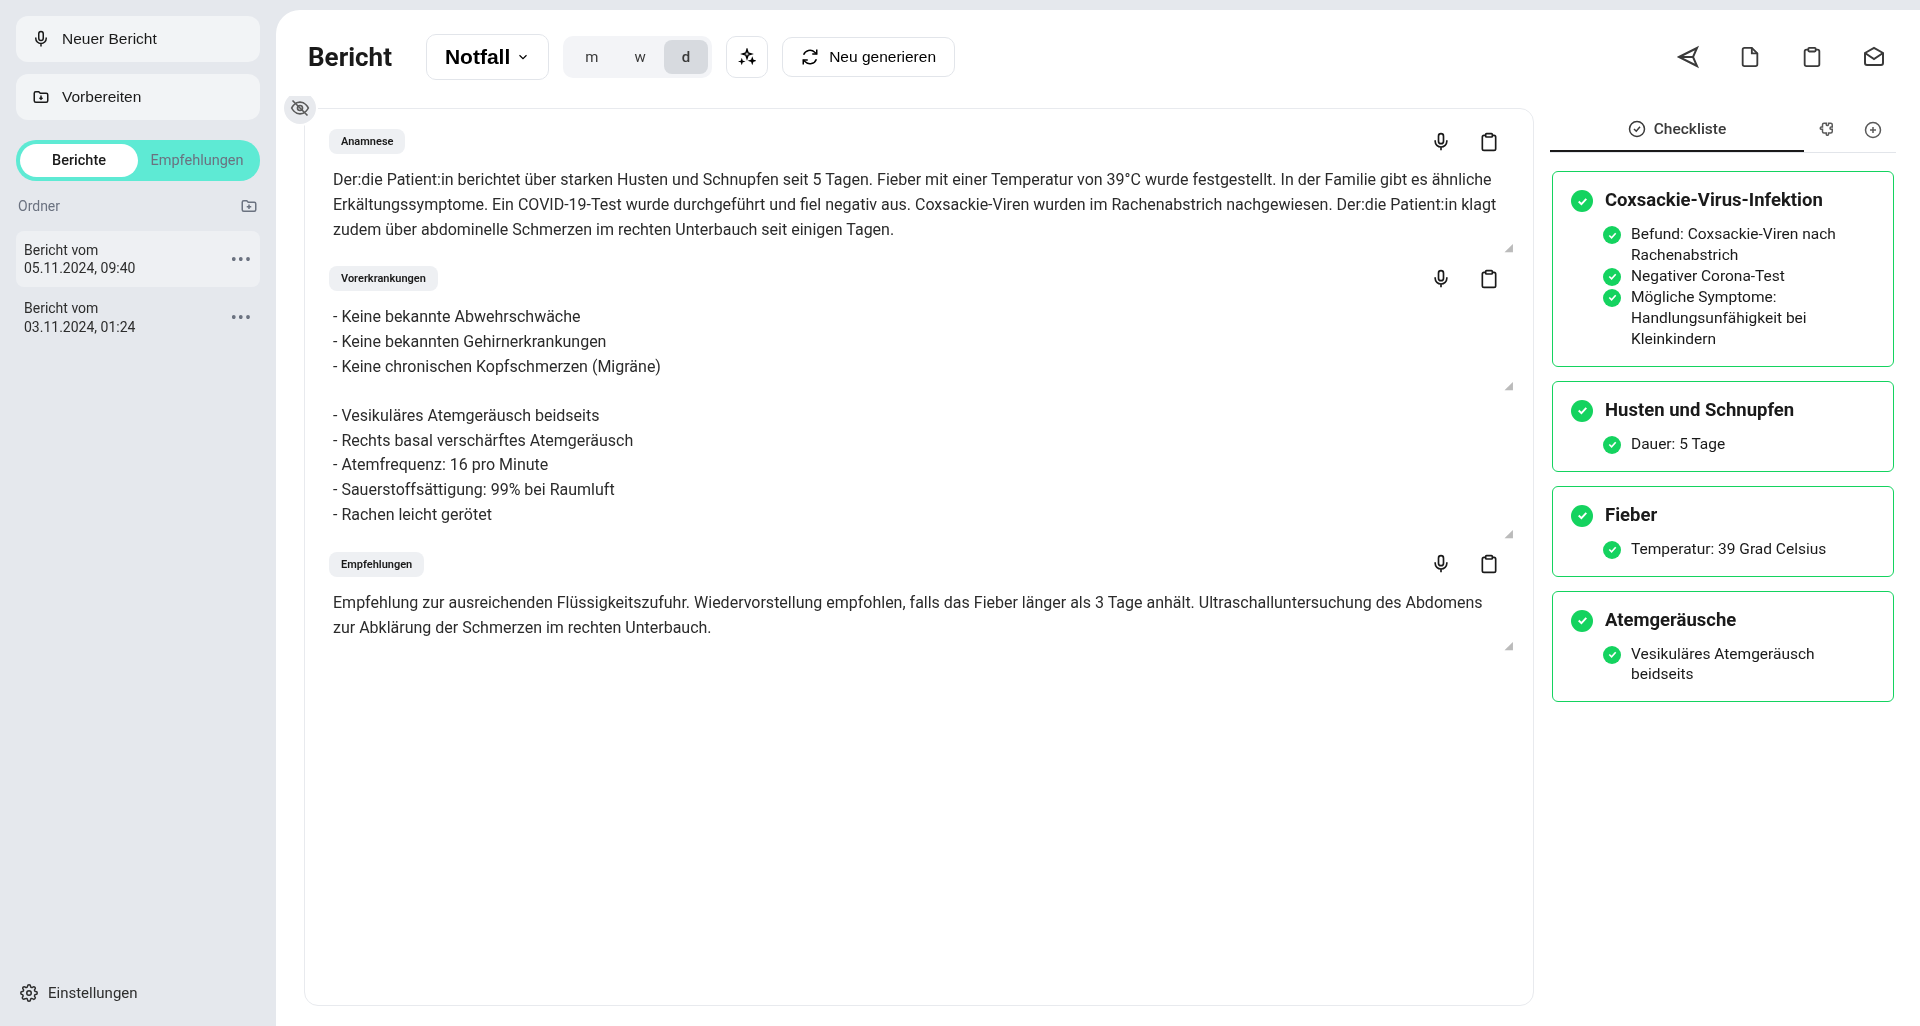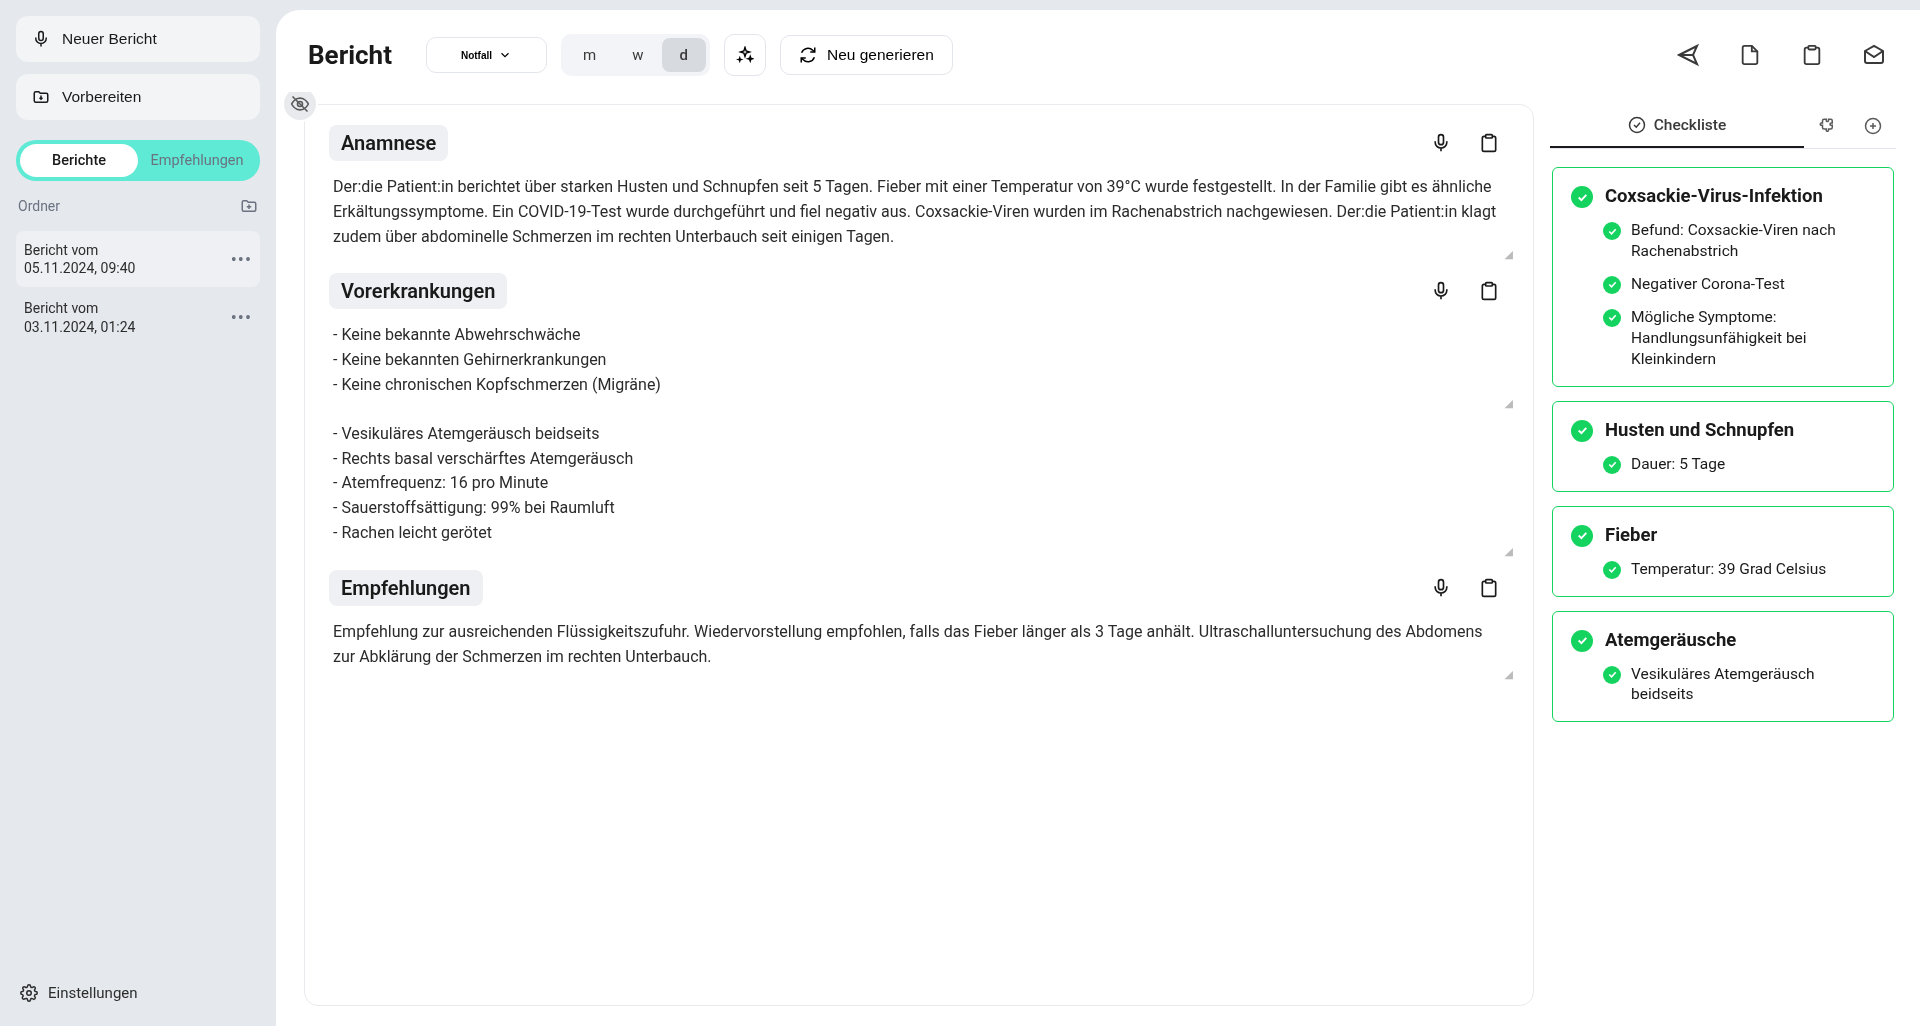--- a/index.html
+++ b/index.html
@@ -17,51 +17,51 @@
   .report-item { display: flex; justify-content: space-between; align-items: center; padding: 10px 8px; border-radius: 8px; cursor: pointer; }
   .report-item.active { background: #eef0f3; }
   .report-item .label { font-size: 14px; line-height: 1.3; color: #2d2d2d; }
   .dots { color: #6b7280; font-size: 18px; letter-spacing: 1px; }
   .settings-link { margin-top: auto; display: flex; align-items: center; gap: 10px; padding: 8px 4px; color: #2d2d2d; font-size: 15px; cursor: pointer; }
   
   
   .main { flex: 1; background: #fff; border-radius: 24px 0 0 0; margin-top: 10px; display: flex; flex-direction: column; overflow: hidden; position: relative; }
   .topbar { display: flex; align-items: center; gap: 14px; padding: 24px 32px 16px 32px; }
   .page-title { font-size: 26px; font-weight: 700; margin-right: 20px; }
-  .dropdown-btn { display: flex; align-items: center; gap: 6px; padding: 10px 34px; border: 1px solid #e2e5ea; border-radius: 10px; background: #fff; font-size: 10px; font-weight: 600; cursor: pointer; }
+  .dropdown-btn { display: flex; align-items: center; gap: 6px; padding: 10px 18px; border: 1px solid #e2e5ea; border-radius: 10px; background: #fff; font-size: 21px; font-weight: 600; cursor: pointer; }
   .seg { display: flex; background: #f3f4f7; border-radius: 10px; padding: 4px; }
   .seg-item { padding: 8px 18px; border-radius: 8px; font-size: 15px; cursor: pointer; color: #3a3a3a; }
   .seg-item.active { background: #d7dadf; font-weight: 500; }
   .icon-btn { display: flex; align-items: center; justify-content: center; width: 42px; height: 42px; border: 1px solid #e2e5ea; border-radius: 10px; background: #fff; cursor: pointer; }
   .regen-btn { display: flex; align-items: center; gap: 10px; padding: 10px 18px; border: 1px solid #e2e5ea; border-radius: 10px; background: #fff; font-size: 15.5px; cursor: pointer; }
   .topbar-spacer { flex: 1; }
   .topbar-action { width: 28px; height: 28px; display: flex; align-items: center; justify-content: center; cursor: pointer; color: #3a3a3a; margin-left: 20px; }
   
   .content-wrap { display: flex; flex: 1; overflow: hidden; position: relative; }
   .eye-badge { position: absolute; top: -6px; left: 6px; z-index: 5; width: 36px; height: 36px; border-radius: 50%; background: #e8eaee; display: flex; align-items: center; justify-content: center; border: 2px solid #fff; cursor: pointer; }
   
   .report-area { flex: 1; border: 1px solid #e8eaee; border-radius: 14px; margin: 12px 16px 20px 28px; padding: 20px 24px; overflow-y: auto; }
   .section { margin-bottom: 24px; position: relative; }
   .section-header { display: flex; align-items: center; justify-content: space-between; margin-bottom: 14px; }
-  .section-title { display: inline-block; background: #eef0f3; padding: 6px 12px; border-radius: 8px; font-weight: 600; font-size: 20px; }
+  .section-title { display: inline-block; background: #eef0f3; padding: 6px 12px; border-radius: 8px; font-weight: 600; font-size: 11px; }
   .section-actions { display: flex; gap: 28px; align-items: center; margin-right: 10px; }
   .section-body { font-size: 16px; line-height: 1.55; color: #2b2b2b; white-space: pre-wrap; padding: 0 4px; position: relative; }
   .resize-handle { position: absolute; right: -4px; bottom: -14px; color: #bbb; font-size: 11px; cursor: nwse-resize; }
   
   
   .panel { width: 346px; margin: 12px 24px 20px 0; display: flex; flex-direction: column; overflow: hidden; }
   .panel-tabs { display: flex; align-items: center; border-bottom: 1px solid #e2e5ea; }
   .panel-tab { flex: 1; display: flex; align-items: center; justify-content: center; gap: 8px; padding: 12px 0; font-size: 15.5px; font-weight: 500; cursor: pointer; color: #3a3a3a; }
   .panel-tab.active { border-bottom: 2px solid #1a1a1a; }
   .panel-icon-tab { width: 46px; display: flex; align-items: center; justify-content: center; cursor: pointer; color: #5a5a5a; }
   .panel-body { flex: 1; overflow-y: auto; padding: 18px 2px; display: flex; flex-direction: column; gap: 14px; }
   .check-card { border: 1.5px solid #14d35f; border-radius: 6px; padding: 16px 18px; }
   .check-title-row { display: flex; align-items: flex-start; gap: 12px; margin-bottom: 12px; }
   .check-title { font-size: 18.5px; font-weight: 700; line-height: 1.3; }
-  .check-items { display: flex; flex-direction: column; gap: 12px; padding-left: 32px; }
+  .check-items { display: flex; flex-direction: column; padding-left: 32px; }
   .check-item { display: flex; align-items: flex-start; gap: 10px; font-size: 15.5px; line-height: 1.35; }
   .check-dot { width: 18px; height: 18px; border-radius: 50%; background: #14d35f; display: flex; align-items: center; justify-content: center; flex-shrink: 0; margin-top: 2px; }
   .check-dot svg { width: 11px; height: 11px; }
   .check-dot-lg { width: 22px; height: 22px; }
   .check-dot-lg svg { width: 13px; height: 13px; }
   
   svg { display: block; }
 </style>
 </head>
 <body>

